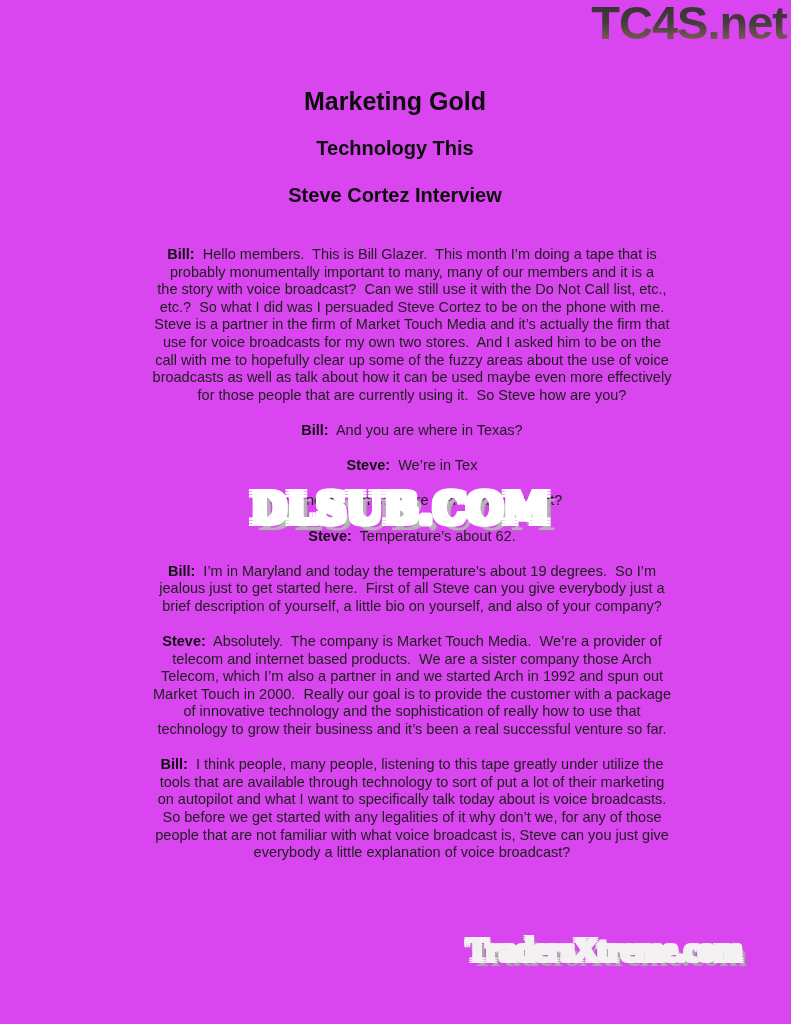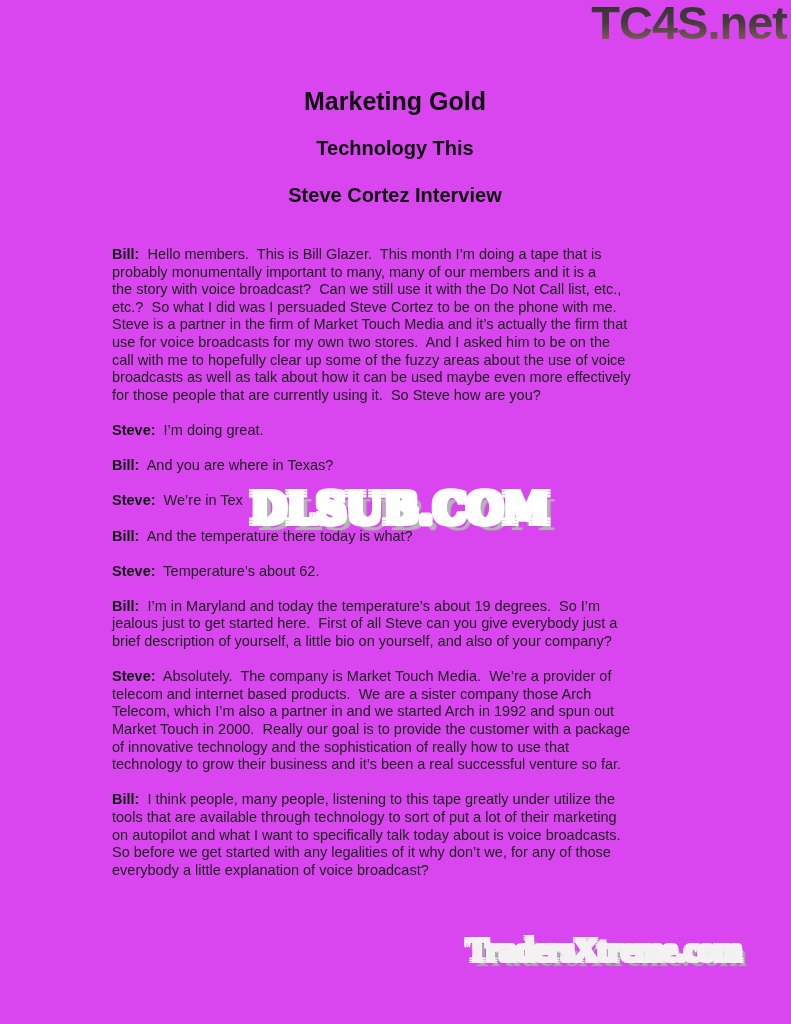--- a/index.html
+++ b/index.html
@@ -53,20 +53,21 @@
 
   
   .transcript {
     position: absolute;
     top: 246px;
     left: 112px;
     width: 600px;
     color: #1d1d1d;
     font-size: 14.5px;
     line-height: 17.6px;
+    text-align: center;
   }
   .para { margin: 0 0 17.6px 0; }
   .tline { white-space: pre-wrap; }
   .tline strong { font-weight: bold; color: #111; }
 
   
   .dlsub-watermark {
     position: absolute;
     top: 486px;
     left: 250px;
@@ -126,23 +127,20 @@
         <div class="tline">probably monumentally important to many, many of our members and it is a</div>
         <div class="tline">the story with voice broadcast?  Can we still use it with the Do Not Call list, etc.,</div>
         <div class="tline">etc.?  So what I did was I persuaded Steve Cortez to be on the phone with me.</div>
         <div class="tline">Steve is a partner in the firm of Market Touch Media and it’s actually the firm that</div>
         <div class="tline">use for voice broadcasts for my own two stores.  And I asked him to be on the</div>
         <div class="tline">call with me to hopefully clear up some of the fuzzy areas about the use of voice</div>
         <div class="tline">broadcasts as well as talk about how it can be used maybe even more effectively</div>
         <div class="tline">for those people that are currently using it.  So Steve how are you?</div>
       </div>
       <div class="para">
-        <div class="tline"><strong>Steve:</strong><span>  I’m doing great.</span></div>
-      </div>
-      <div class="para">
         <div class="tline"><strong>Bill:</strong><span>  And you are where in Texas?</span></div>
       </div>
       <div class="para">
         <div class="tline"><strong>Steve:</strong><span>  We’re in Tex</span></div>
       </div>
       <div class="para">
         <div class="tline"><strong>Bill:</strong><span>  And the temperature there today is what?</span></div>
       </div>
       <div class="para">
         <div class="tline"><strong>Steve:</strong><span>  Temperature’s about 62.</span></div>
@@ -158,20 +156,21 @@
         <div class="tline">Telecom, which I’m also a partner in and we started Arch in 1992 and spun out</div>
         <div class="tline">Market Touch in 2000.  Really our goal is to provide the customer with a package</div>
         <div class="tline">of innovative technology and the sophistication of really how to use that</div>
         <div class="tline">technology to grow their business and it’s been a real successful venture so far.</div>
       </div>
       <div class="para">
         <div class="tline"><strong>Bill:</strong><span>  I think people, many people, listening to this tape greatly under utilize the</span></div>
         <div class="tline">tools that are available through technology to sort of put a lot of their marketing</div>
         <div class="tline">on autopilot and what I want to specifically talk today about is voice broadcasts.</div>
         <div class="tline">So before we get started with any legalities of it why don’t we, for any of those</div>
+        <div class="tline">people that are not familiar with what voice broadcast is, Steve can you just give</div>
         <div class="tline">everybody a little explanation of voice broadcast?</div>
       </div>
     </div>
 
   <div class="dlsub-watermark">DLSUB.COM</div>
 
   <div class="tradersx-logo">TradersXtreme.com</div>
 
 </div>
 

